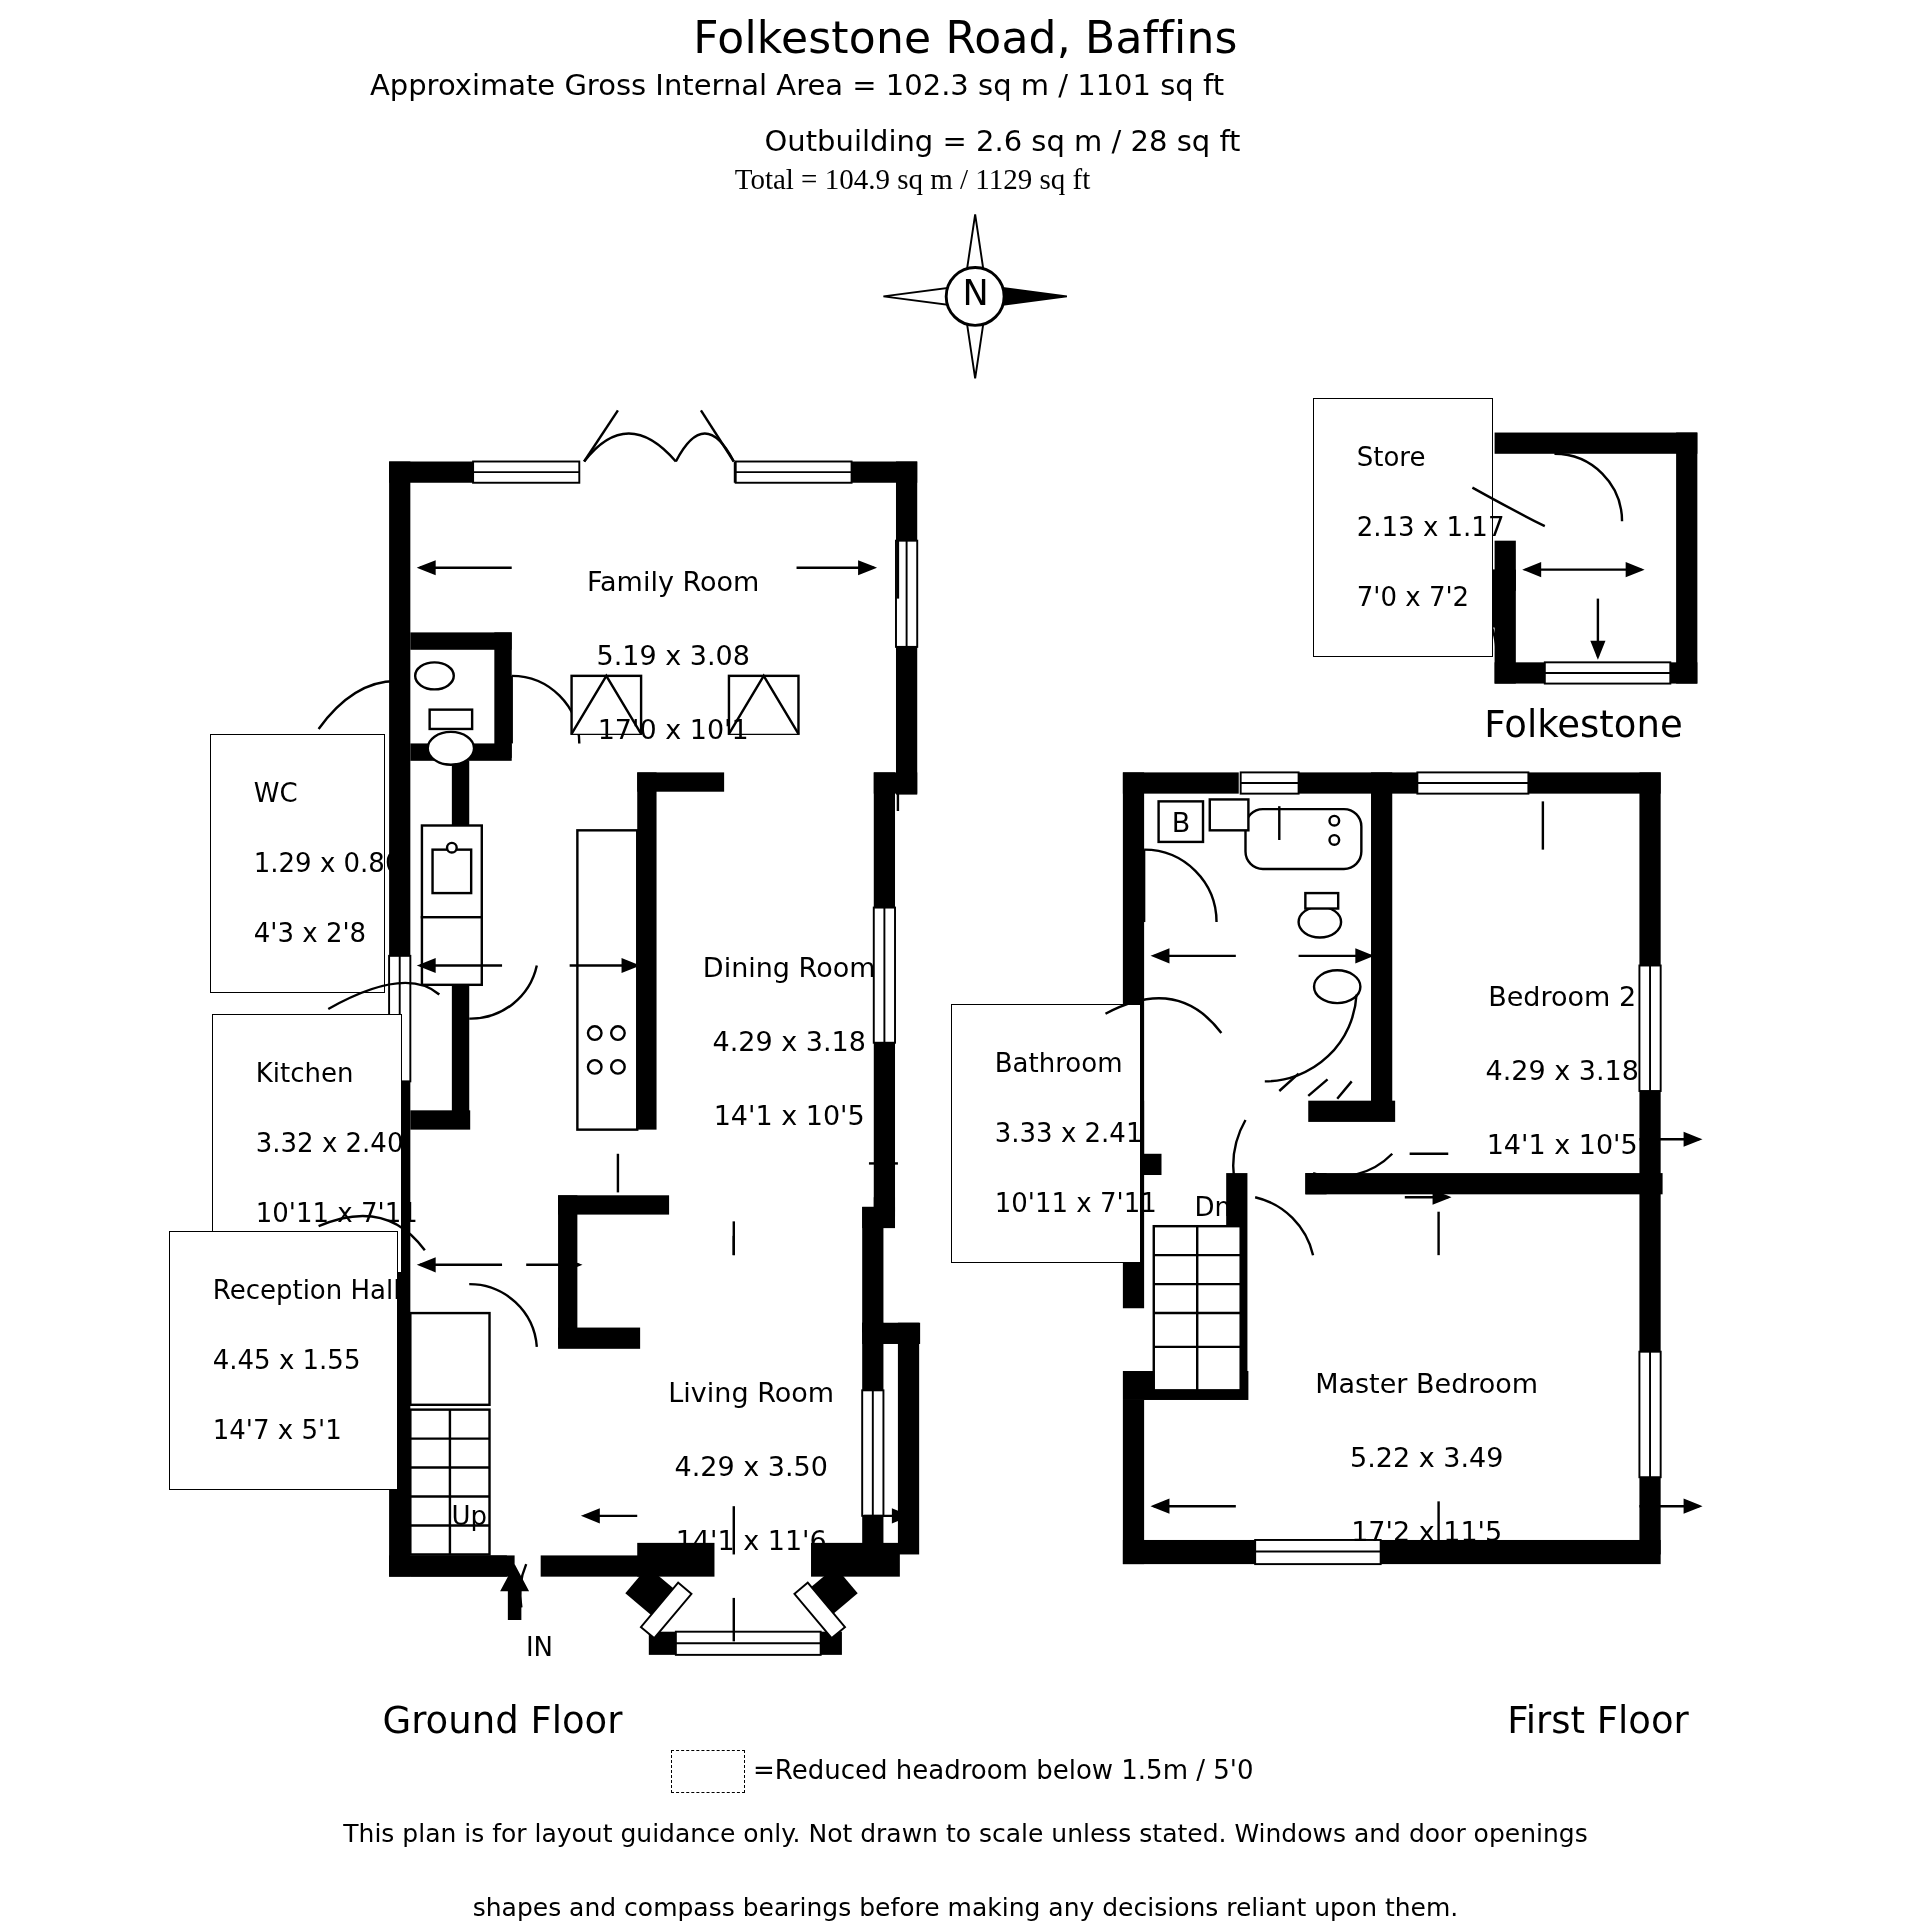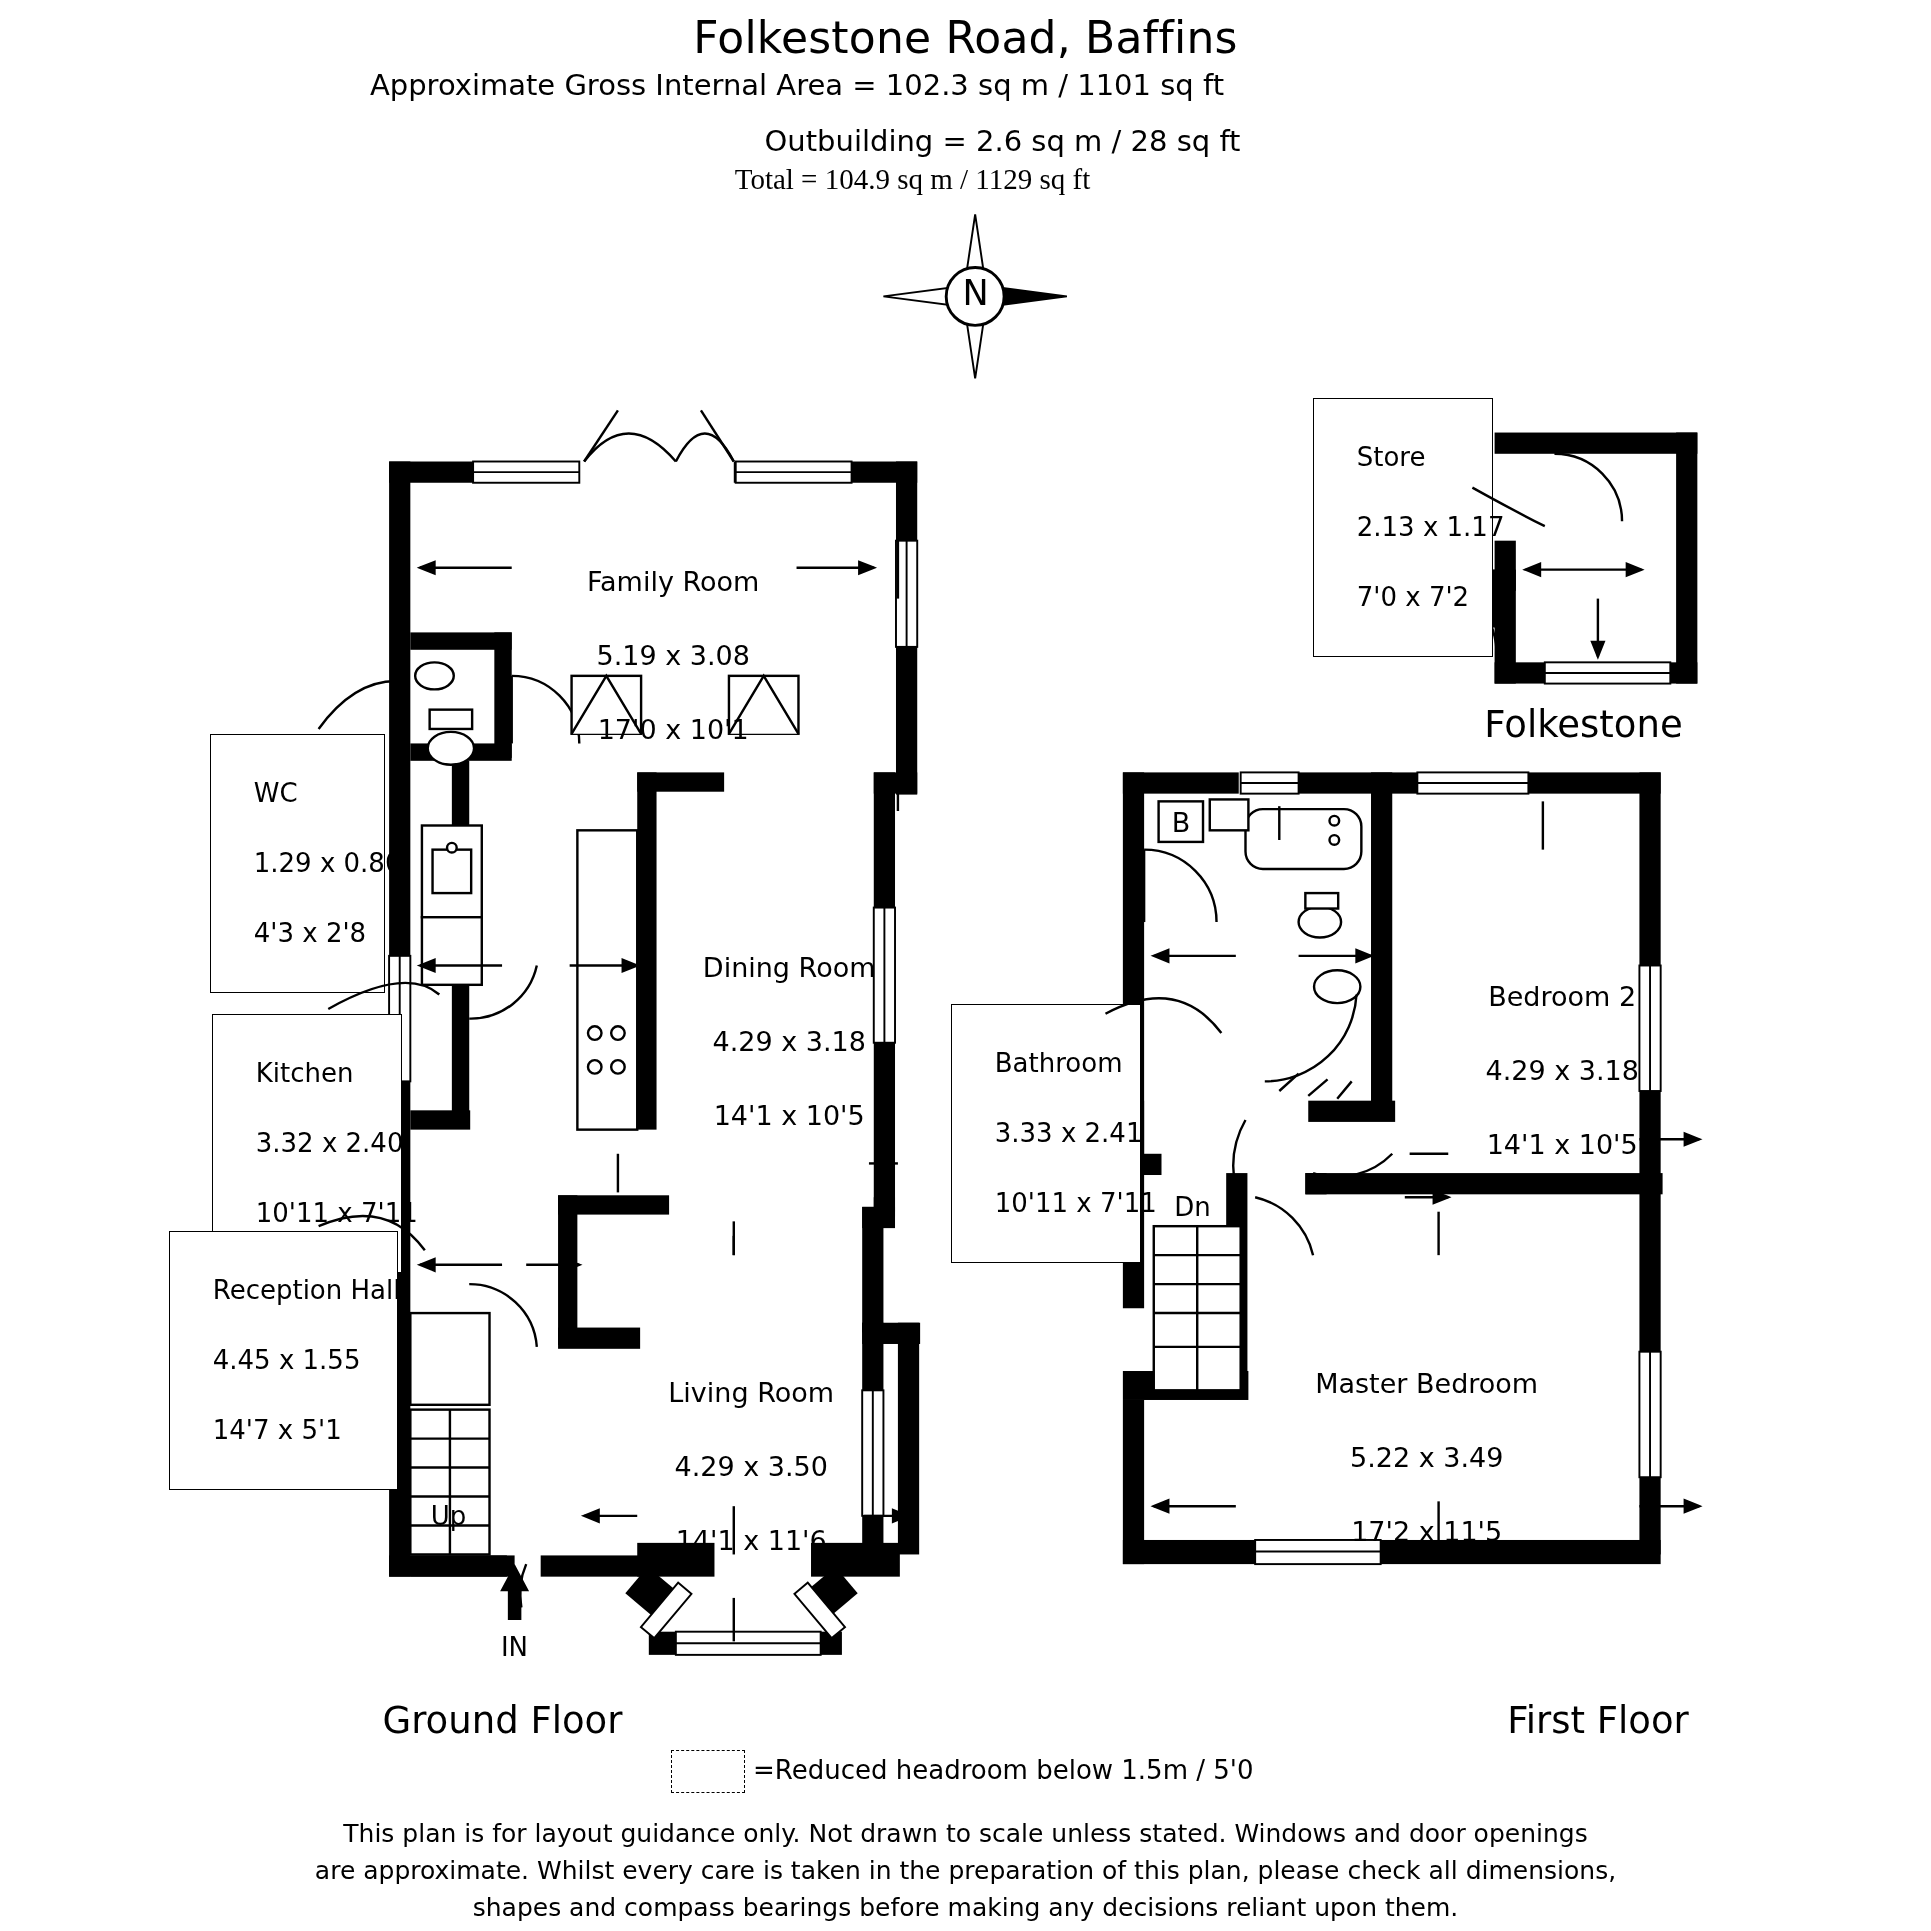--- a/index.html
+++ b/index.html
@@ -3,21 +3,21 @@
 <meta charset="utf-8">
 <style>
   html,body{margin:0;padding:0;background:#ffffff;}
   body{width:1931px;height:1931px;position:relative;font-family:"DejaVu Sans",sans-serif;color:#000;}
   #root{position:absolute;left:0;top:0;width:1931px;height:1931px;}
   .t{position:absolute;white-space:pre;text-align:center;}
   .title{font-size:44px;letter-spacing:0.2px;}
   .sub{font-size:29px;}
   .roomlabel{font-size:27px;line-height:37px;}
   .floorlabel{font-size:37px;}
-  .small{font-size:26px;}
+  .small{font-size:26px;text-align:right;}
   .boxlabel{position:absolute;border:1.9px solid #000;background:#fff;padding:5.8px 9.7px;font-size:26px;line-height:35px;white-space:pre;}
   .legendbox{position:absolute;border:1.9px dashed #000;background:#fff;}
   .disclaimer{font-size:25px;line-height:37px;text-align:center;}
   svg{position:absolute;left:0;top:0;overflow:visible;}
 </style>
 </head>
 <body>
 
 <div id="root">
 
@@ -386,17 +386,16 @@
   <div class="t" style="left:1159px;top:807px;width:44px;font-size:27px;">B</div>
 
   <div class="t floorlabel" style="left:319px;top:1699px;width:367px;">Ground Floor</div>
   <div class="t floorlabel" style="left:1429px;top:1699px;width:338px;">First Floor</div>
   <div class="t floorlabel" style="left:1400px;top:703px;width:367px;">Folkestone</div>
 
   <div class="legendbox" style="left:671px;top:1750px;width:72px;height:41px;"></div>
   <div class="t small" style="left:753px;top:1755px;width:676px;text-align:left;">=Reduced headroom below 1.5m / 5'0</div>
 
   <div class="t disclaimer" style="left:0;top:1815px;width:1931px;">This plan is for layout guidance only. Not drawn to scale unless stated. Windows and door openings</div>
-  <div class="t disclaimer" style="left:0;top:1852px;width:1931px;">are approximate. Whilst every care is taken in the preparation of this plan, please check all dimensions,</div>
   <div class="t disclaimer" style="left:0;top:1889px;width:1931px;">shapes and compass bearings before making any decisions reliant upon them.</div>
 
 </div>
 
 
 </body></html>

